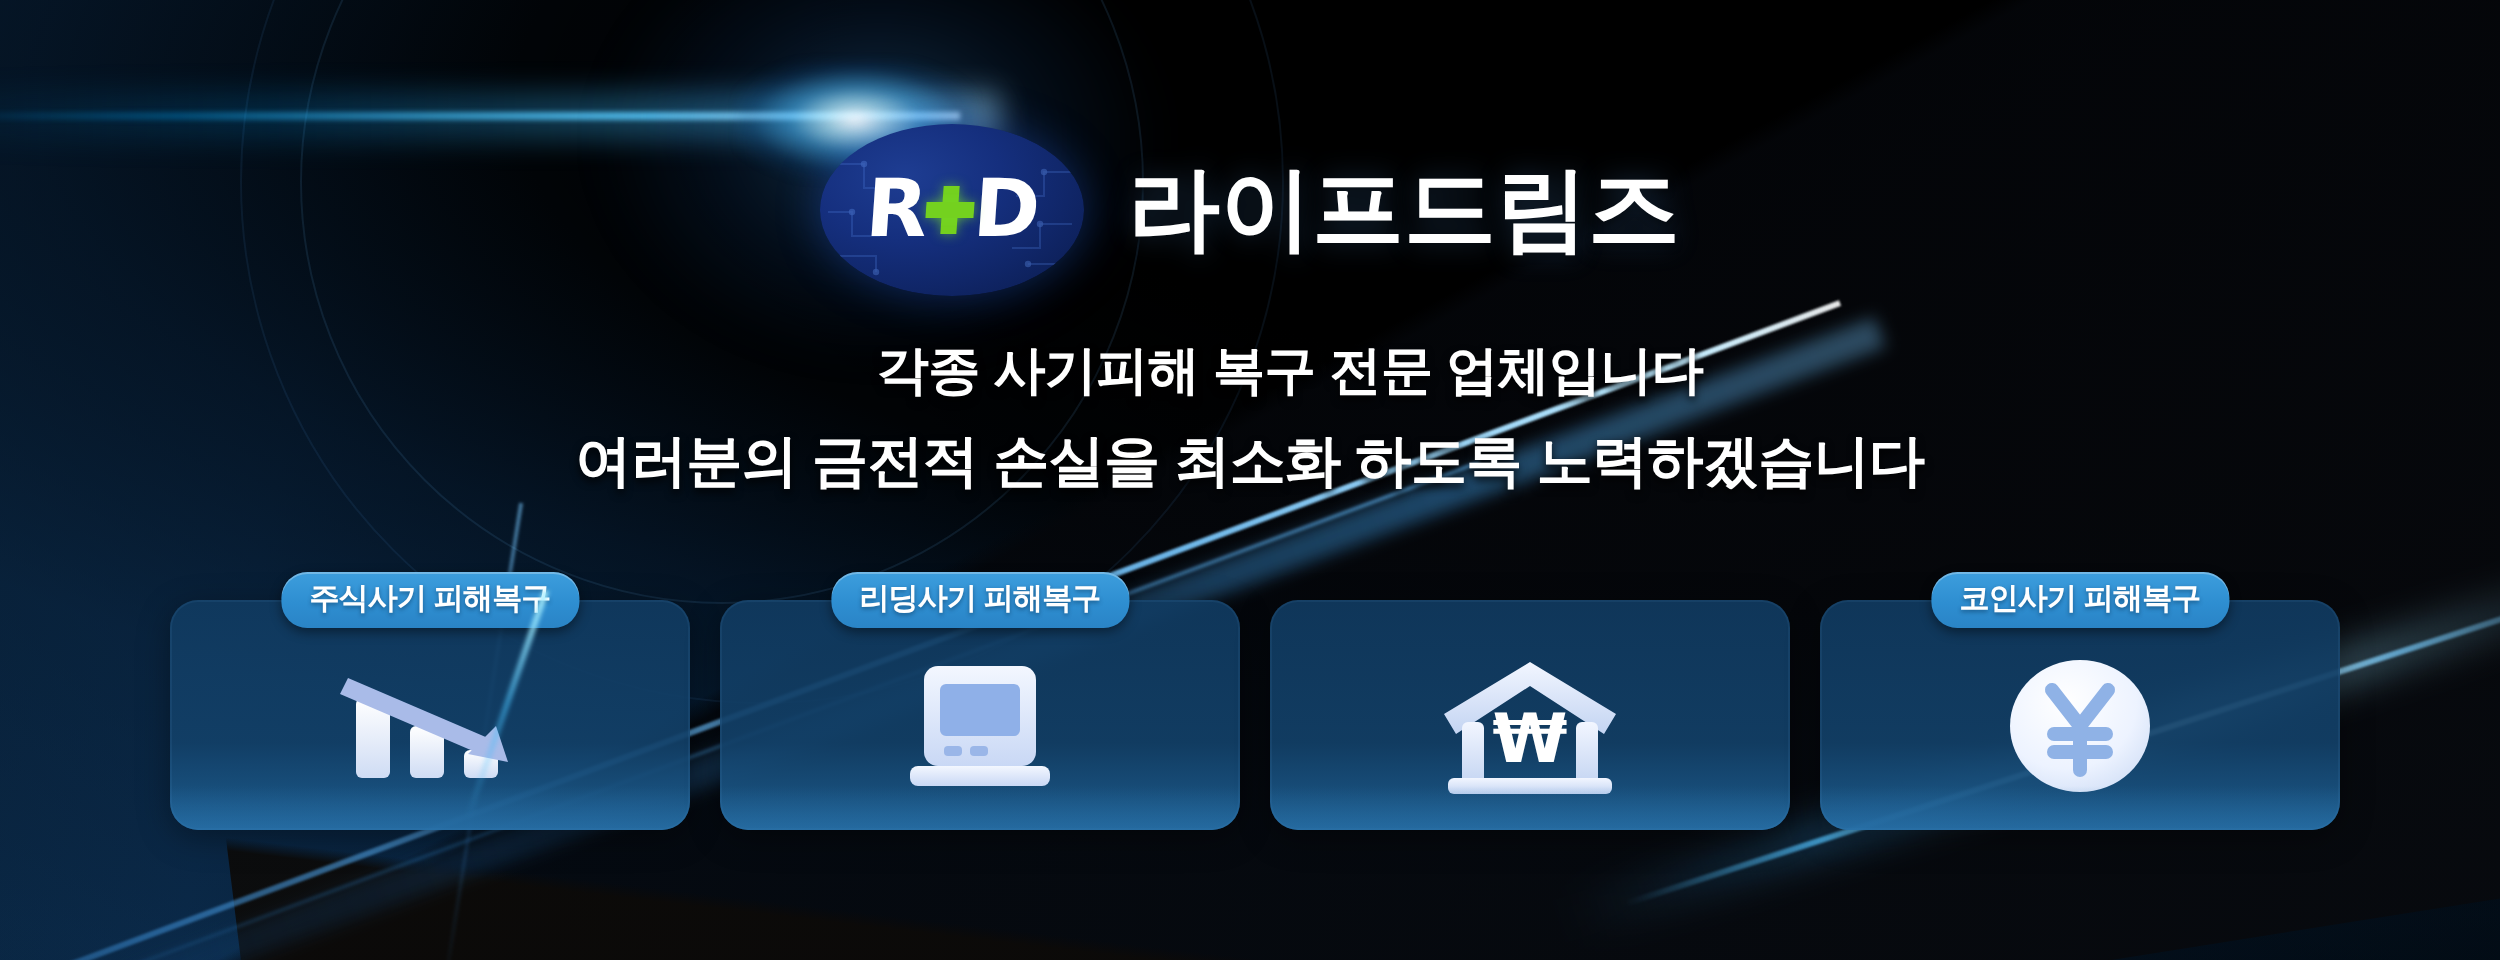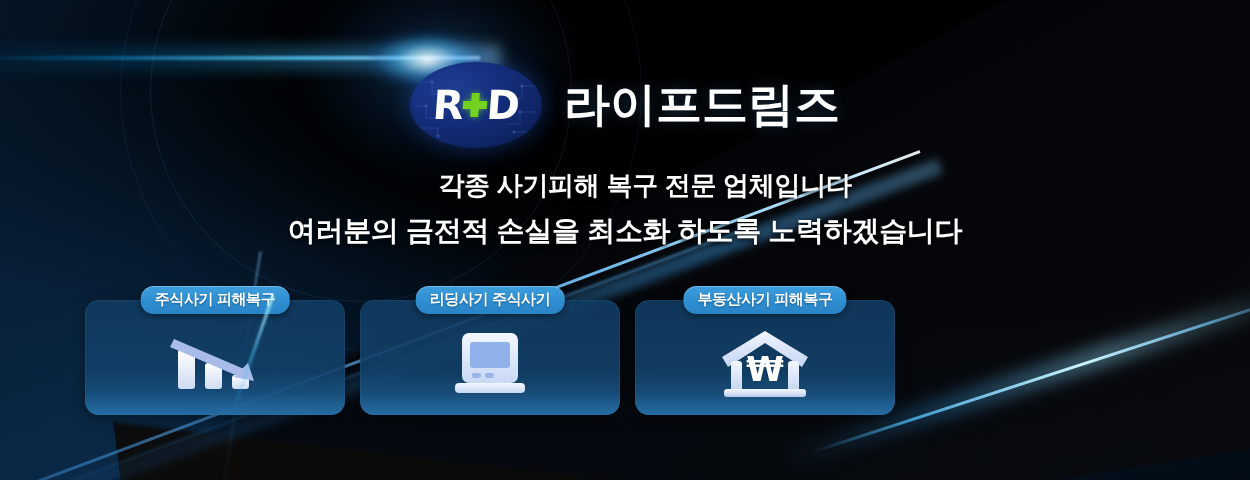--- a/index.html
+++ b/index.html
@@ -405,55 +405,76 @@
           <rect x="72" y="52" width="17" height="14" rx="3" fill="url(#barg)"></rect>
           <g fill="#a9bbe8">
             <path d="M14 16 L84 46 L80 54 L10 24 Z"></path>
             <path d="M88 40 L94 58 L74 54 Z"></path>
           </g>
         </svg>
       </div>
     </div>
 
     <div class="card">
-      <div class="card-badge">리딩사기 주식사기</div>
+      <div class="card-badge">리딩사기 피해복구</div>
       <div class="card-icon">
         <svg viewBox="0 0 110 80" width="110" height="80">
           <defs>
             <linearGradient id="pcg" x1="0" y1="0" x2="0" y2="1">
               <stop offset="0%" stop-color="#f3f7ff"></stop>
               <stop offset="100%" stop-color="#c9d8f5"></stop>
             </linearGradient>
           </defs>
           <rect x="27" y="10" width="56" height="50" rx="7" fill="url(#pcg)"></rect>
           <rect x="35" y="19" width="40" height="26" rx="3" fill="#8fb0e8"></rect>
           <rect x="37" y="50" width="9" height="5" rx="2" fill="#9ab6e8"></rect>
           <rect x="50" y="50" width="9" height="5" rx="2" fill="#9ab6e8"></rect>
           <rect x="20" y="60" width="70" height="10" rx="4" fill="url(#pcg)"></rect>
         </svg>
       </div>
     </div>
 
     <div class="card">
-      <div class="card-badge">부동산사기 피해복구</div>
       <div class="card-icon">
         <svg viewBox="0 0 110 80" width="110" height="80">
           <defs>
             <linearGradient id="hg" x1="0" y1="0" x2="0" y2="1">
               <stop offset="0%" stop-color="#f2f6ff"></stop>
               <stop offset="100%" stop-color="#c3d4f2"></stop>
             </linearGradient>
           </defs>
           <path d="M55 8 L98 34 L92 44 L55 20 L18 44 L12 34 Z" fill="url(#hg)"></path>
           <rect x="21" y="38" width="11" height="32" rx="3" fill="url(#hg)"></rect>
           <rect x="78" y="38" width="11" height="32" rx="3" fill="url(#hg)"></rect>
           <rect x="14" y="66" width="82" height="8" rx="3" fill="url(#hg)"></rect>
           <text x="55" y="58" font-family="DejaVu Sans, sans-serif" font-size="34" font-weight="bold" fill="#ffffff" text-anchor="middle">₩</text>
         </svg>
       </div>
     </div>
 
+    <div class="card">
+      <div class="card-badge">코인사기 피해복구</div>
+      <div class="card-icon">
+        <svg viewBox="0 0 110 80" width="110" height="80">
+          <defs>
+            <radialGradient id="cg" cx="40%" cy="32%" r="72%">
+              <stop offset="0%" stop-color="#ffffff"></stop>
+              <stop offset="70%" stop-color="#edf3ff"></stop>
+              <stop offset="100%" stop-color="#d7e3f8"></stop>
+            </radialGradient>
+          </defs>
+          <ellipse cx="55" cy="40" rx="35" ry="33" fill="url(#cg)"></ellipse>
+          <g stroke="#8fb2e6" stroke-width="7" stroke-linecap="round" fill="none">
+            <path d="M41 22 L55 40"></path>
+            <path d="M69 22 L55 40"></path>
+            <path d="M55 40 L55 62"></path>
+            <path d="M42 44 H68"></path>
+            <path d="M42 53 H68"></path>
+          </g>
+        </svg>
+      </div>
+    </div>
 
   </div>
 
   <div class="ray-card1"></div>
 
 </div>
 
 </body></html>

